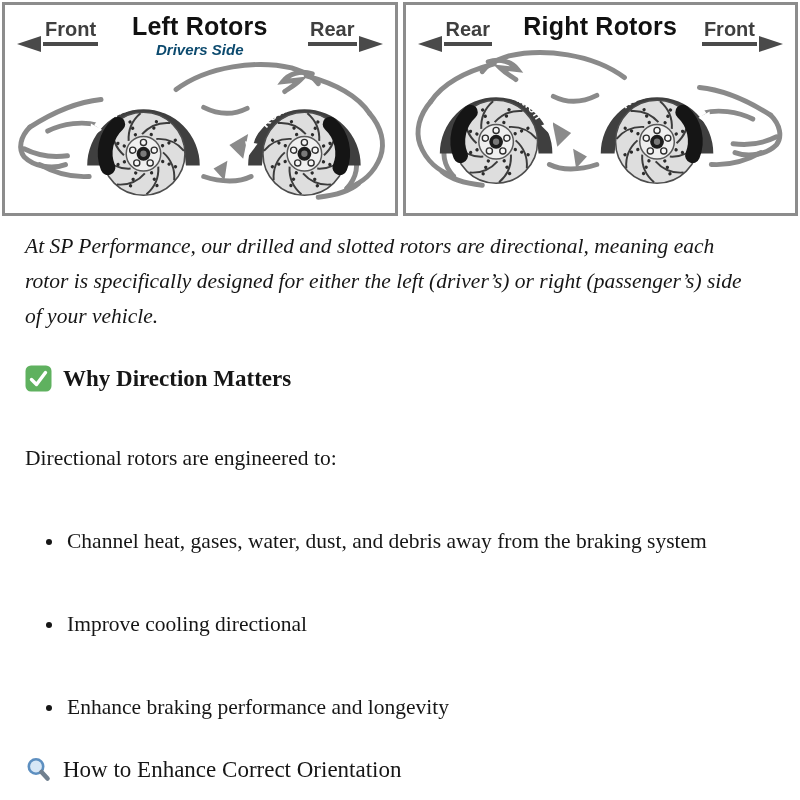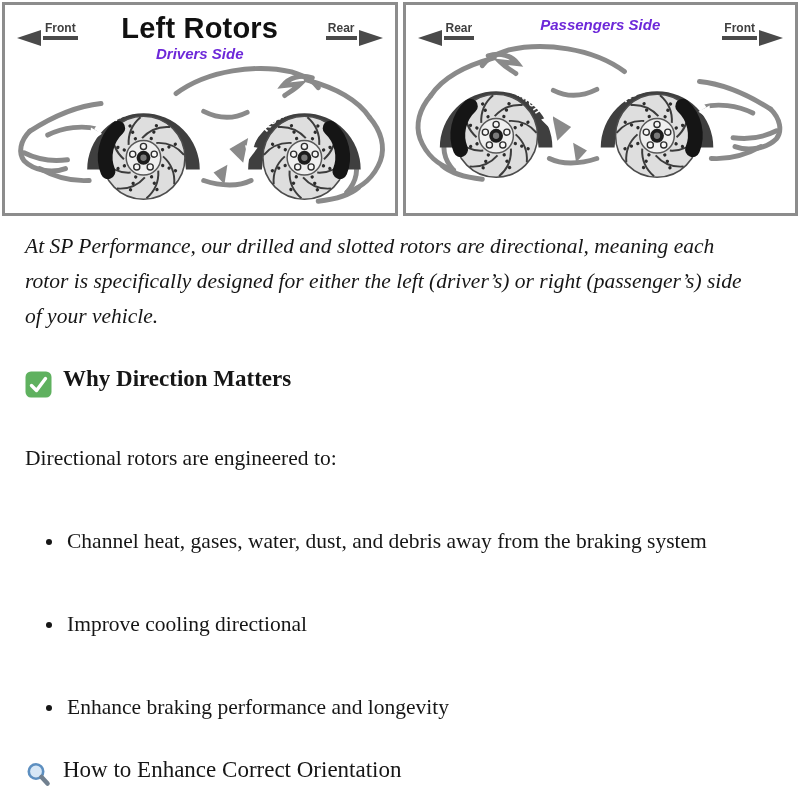--- a/index.html
+++ b/index.html
@@ -8,35 +8,35 @@
 
   
   .diagram { display:flex; gap:5px; padding:2px 2px 0 2px; }
   .panel { flex:1; border:3px solid #8c8c8c; background:#fff; height:214px; overflow:hidden; }
   .panel-header { display:flex; align-items:flex-start; padding:9px 10px 0 10px; }
   .dir { width:92px; padding-top:4px; }
   .dir.side-left  { padding-left:28px; }
   .dir.side-right { padding-right:28px; text-align:right; }
   .dir-label {
     position:relative; display:inline-block;
-    font-family:"Liberation Sans", sans-serif; font-weight:bold; font-size:12px;
+    font-family:"Liberation Sans", sans-serif; font-weight:bold; font-size:20px;
     color:#3f3f3f; border-bottom:4px solid #4a4a4a; padding:0 2px 1px 2px;
   }
   .tri { position:absolute; width:0; height:0;
          border-top:8px solid transparent; border-bottom:8px solid transparent; bottom:-10px; }
   .tri-left  { left:-26px;  border-right:24px solid #4a4a4a; }
   .tri-right { right:-26px; border-left:24px solid #4a4a4a; }
   .panel-titles { flex:1; text-align:center; }
   .panel-title {
-    font-family:"Liberation Sans", sans-serif; font-weight:800; font-size:29px;
+    font-family:"Liberation Sans", sans-serif; font-weight:800; font-size:25px;
     color:#111; line-height:1.0; letter-spacing:.2px;
   }
   .panel-subtitle {
     font-family:"Liberation Sans", sans-serif; font-weight:bold; font-style:italic;
-    font-size:15px; color:#6d28d9; margin-top:2px;
+    font-size:15px; color:#0c4a6e; margin-top:2px;
   }
   .car-svg { display:block; width:100%; height:155px; }
 
   
   .sketch { fill:none; stroke:#8a8a8a; stroke-width:5; stroke-linecap:round; }
   .sketch-fill { fill:#8a8a8a; stroke:none; }
   .arch { fill:#3f3f3f; stroke:none; }
   .rotor-face { fill:#dedede; stroke:#4c4c4c; stroke-width:1.6; }
   .slot { fill:none; stroke:#3c3c3c; stroke-width:2; }
   .drill { fill:#2b2b2b; }
@@ -46,21 +46,21 @@
   .hubdot { fill:#7a7a7a; }
   .caliper { fill:none; stroke:#151515; stroke-width:15; stroke-linecap:round; }
   .band { fill:none; stroke:#ffffff; stroke-width:5.5; }
   .head { fill:#ffffff; }
   .rot-text { fill:#ffffff; font-family:"Liberation Sans", sans-serif;
               font-weight:bold; font-size:11.5px; letter-spacing:.6px; }
 
   
   .content { padding:11px 34px 14px 25px; font-size:21.5px; line-height:1.63; }
   .intro { max-width:725px; margin-top:2px;font-style:italic; }
-  .sec-heading { display:flex; align-items:flex-end; gap:11px; margin-top:26px;
+  .sec-heading { display:flex; align-items:center; gap:11px; margin-top:26px;
                  font-size:23px; font-weight:bold; }
   .sec-heading.regular { font-weight:normal; }
   .sec-heading .emoji { flex:0 0 auto; display:inline-flex; }
   .lead { margin-top:43px; }
   ul { margin-top:12px; padding-left:40px; max-width:700px; }
   li { padding-left:2px;margin-top:48px; }
 </style>
 </head>
 <body>
 
@@ -182,21 +182,21 @@
       </g>
     </svg>
   </div>
 
   <div class="panel">
     <div class="panel-header">
       <div class="dir side-left">
         <span class="dir-label"><span class="tri tri-left"></span><span>Rear</span></span>
       </div>
       <div class="panel-titles">
-        <div class="panel-subtitle">Passengers Side</div>
+        <div class="panel-title">Right Rotors</div>
       </div>
       <div class="dir side-right">
         <span class="dir-label"><span class="tri tri-right"></span><span>Front</span></span>
       </div>
     </div>
     <svg class="car-svg" viewBox="0 0 384 157" xmlns="http://www.w3.org/2000/svg" xmlns:xlink="http://www.w3.org/1999/xlink">
       <g transform="translate(384,0) scale(-1,1)">
         <use href="#car-body" xlink:href="#car-body"></use>
         <use href="#wheel-asm" xlink:href="#wheel-asm" transform="translate(135,97)"></use>
         <use href="#wheel-asm" xlink:href="#wheel-asm" transform="translate(298,97) scale(-1,1)"></use>

